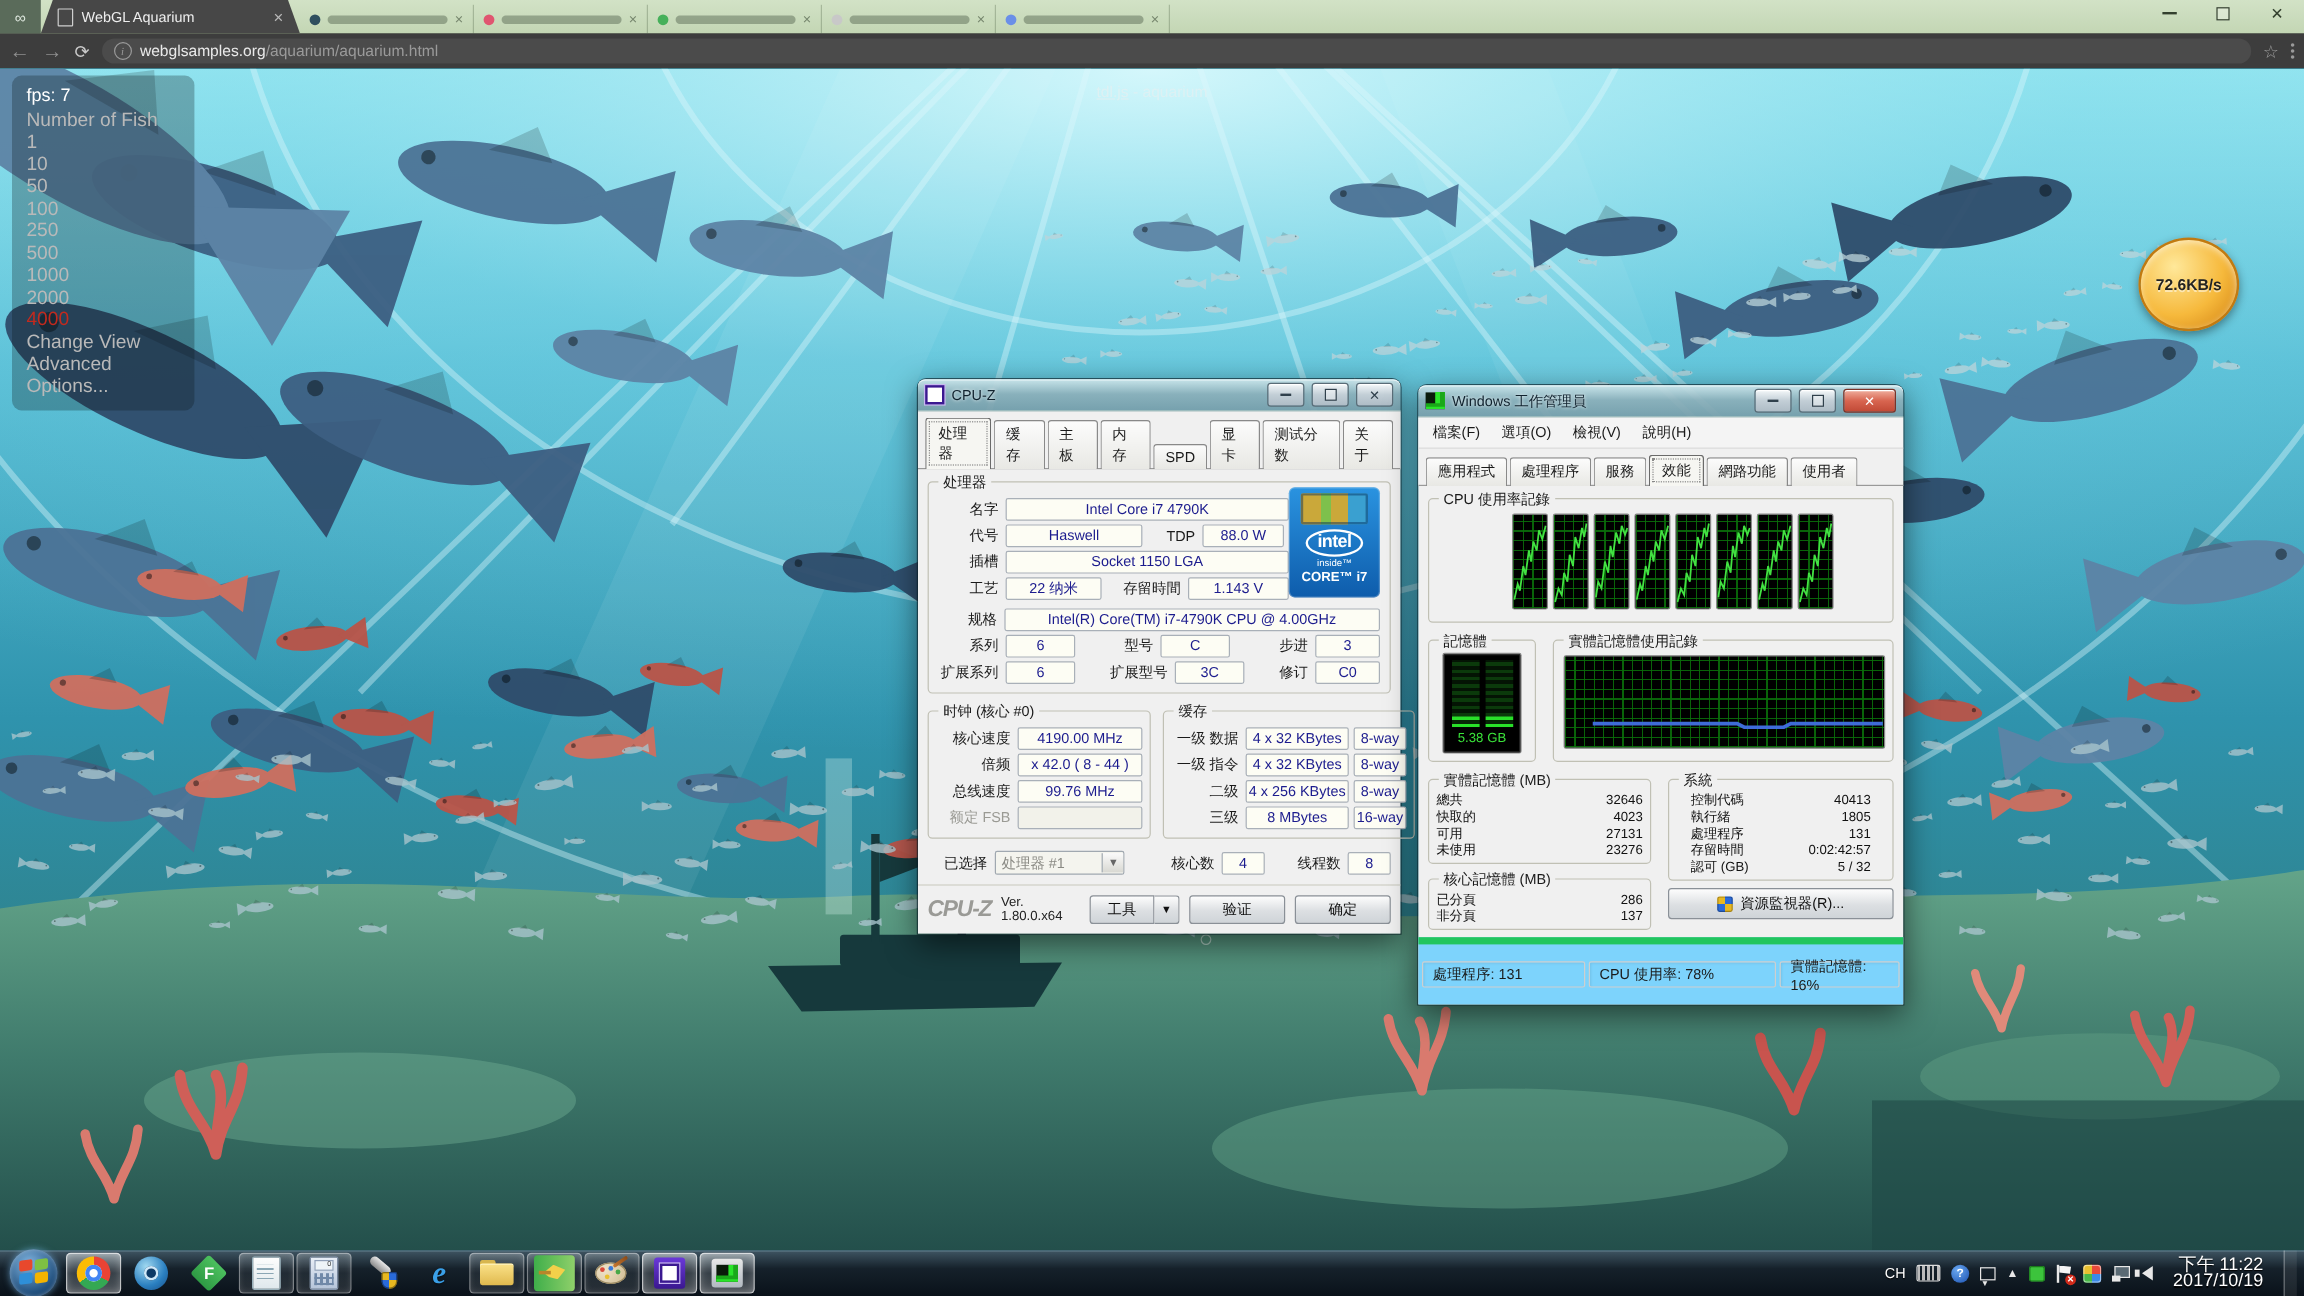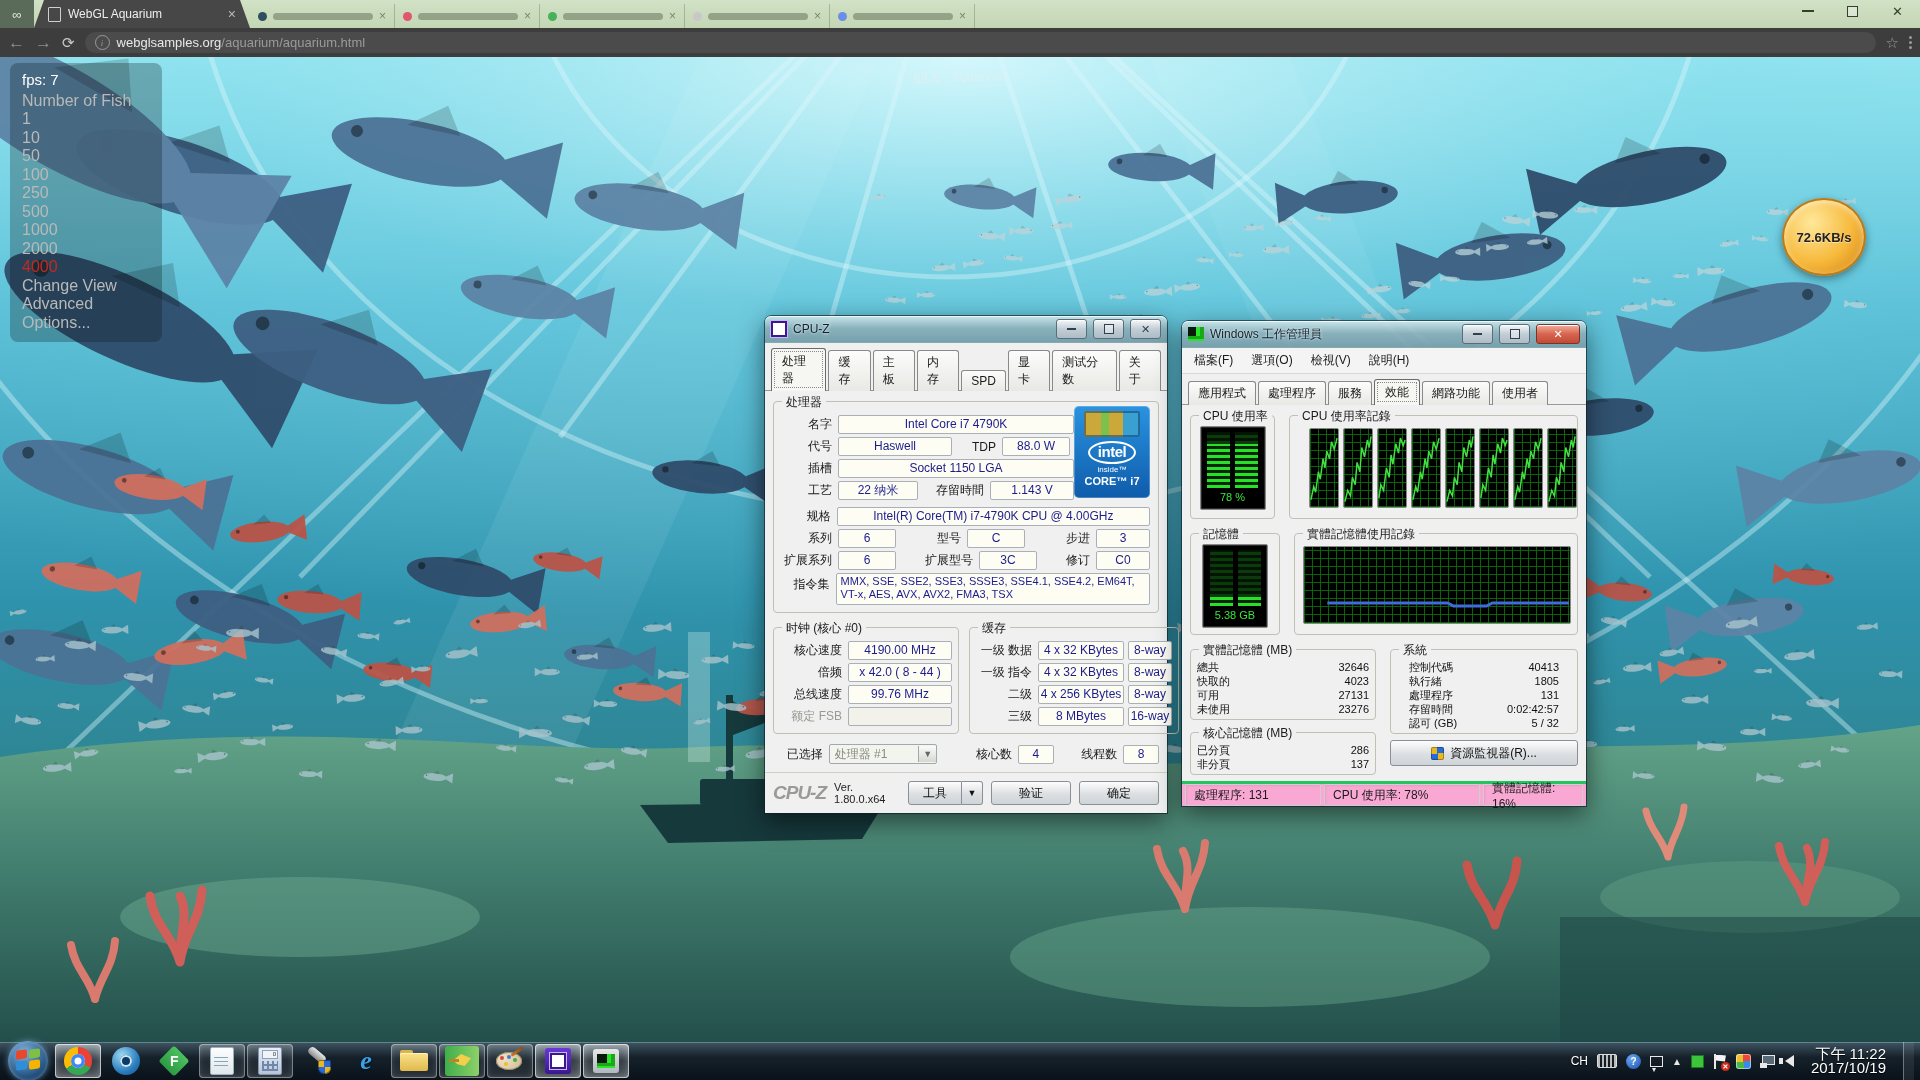--- a/index.html
+++ b/index.html
@@ -98,21 +98,21 @@
   .gdim{background:repeating-linear-gradient(0deg,#0b3a0b 0 3px,#041404 3px 6px);}
   .glit{background:repeating-linear-gradient(0deg,#29e029 0 3px,#062506 3px 6px);}
   .gval{color:#3ae43a;font-size:11px;margin-top:3px;}
   .minigraphs{display:flex;gap:4px;justify-content:center;margin-top:12px;}
   .graph{position:relative;background:#000;background-image:repeating-linear-gradient(90deg,rgba(10,110,10,.9) 0 1px,transparent 1px 8px),repeating-linear-gradient(0deg,rgba(10,110,10,.9) 0 1px,transparent 1px 8px);border:1px solid #888;border-radius:2px;}
   .tm-row2{display:flex;gap:14px;margin-top:14px;}
   .tm-statgrp{font-size:11px;}
   .statline{display:flex;justify-content:space-between;font-size:11px;color:#111;line-height:14px;padding:0 2px;}
   .resmon{width:186px;height:24px;margin:6px auto 0;gap:6px;display:flex;}
   .shield{width:13px;height:13px;border-radius:2px;background:conic-gradient(#2a6ad8 0 25%,#e8b820 0 50%,#2a6ad8 0 75%,#e8b820 0);box-shadow:inset 0 0 0 1px rgba(0,0,0,.3);}
-  .statusbar{display:flex;background:#f9a8d4;border-top:3px solid #22c55e;height:22px;align-items:stretch;padding:0 3px;gap:3px;}
+  .statusbar{display:flex;background:#7dd3fc;border-top:6px solid #22c55e;height:22px;align-items:stretch;padding:14px 3px;gap:3px;}
   .statcell{border:1px solid #cfcfcf;border-radius:2px;box-shadow:inset 1px 1px 2px rgba(0,0,0,.08);font-size:12px;color:#1a1a1a;display:flex;align-items:center;padding:0 8px;}
 
   
   .taskbar{position:absolute;left:0;top:1042px;width:1920px;height:38px;background:linear-gradient(rgba(70,95,110,.9),rgba(22,34,44,.96) 40%,rgba(10,18,26,.98));box-shadow:inset 0 1px 0 rgba(160,200,215,.4);display:flex;align-items:center;}
   .orb{width:40px;height:40px;margin:0 6px 0 8px;border-radius:50%;background:radial-gradient(circle at 40% 30%,#7fb4e0,#1c4a78 70%,#0d2a48);box-shadow:0 0 6px rgba(120,190,240,.6), inset 0 0 4px rgba(255,255,255,.4);position:relative;flex:0 0 auto;}
   .orb .fl{position:absolute;width:11px;height:9px;border-radius:2px;transform:skewY(-8deg);}
   .tbtn{width:46px;height:34px;margin:0 1px;border-radius:4px;display:flex;align-items:center;justify-content:center;flex:0 0 auto;position:relative;}
   .tbtn.run{background:linear-gradient(rgba(255,255,255,.22),rgba(255,255,255,.06) 50%,rgba(255,255,255,.12));box-shadow:inset 0 0 0 1px rgba(255,255,255,.35),inset 0 0 6px rgba(255,255,255,.2);}
   .tbtn.lit{background:linear-gradient(rgba(255,255,255,.45),rgba(255,255,255,.15) 50%,rgba(255,255,255,.28));box-shadow:inset 0 0 0 1px rgba(255,255,255,.6),inset 0 0 8px rgba(255,255,255,.35);}
   .tray{margin-left:auto;display:flex;align-items:center;gap:9px;padding-right:6px;color:#fff;}
@@ -624,24 +624,20 @@
                 </span>
               <span style="display:flex;align-items:center">
                   <span class="flab">扩展型号</span>
                   <span class="fld" style="width:56px">3C</span>
                 </span>
               <span style="display:flex;align-items:center">
                   <span class="flab">修订</span>
                   <span class="fld" style="width:52px">C0</span>
                 </span>
             </div>
-            <div class="frow" style="align-items:flex-start">
-                <span class="flab" style="width:50px;padding-top:3px">指令集</span>
-                <span class="fld" style="width:320px;height:auto;min-height:28px;line-height:13px;text-align:left;padding:1px 4px;white-space:normal;font-size:11px">MMX, SSE, SSE2, SSE3, SSSE3, SSE4.1, SSE4.2, EM64T, VT-x, AES, AVX, AVX2, FMA3, TSX</span>
-              </div>
           </div>
 
           <div style="display:flex;gap:10px;margin-top:14px;">
             <div class="grp" style="width:188px;padding:10px 6px 4px;box-sizing:border-box;">
               <span class="legend">时钟 (核心 #0)</span>
               <div class="frow">
                   <span class="flab" style="width:62px">核心速度</span>
                   <span class="fld" style="width:102px">4190.00 MHz</span>
                 </div>
               <div class="frow">
@@ -731,36 +727,20 @@
           <span class="ctab">應用程式</span>
           <span class="ctab">處理程序</span>
           <span class="ctab">服務</span>
           <span class="ctab on">效能</span>
           <span class="ctab">網路功能</span>
           <span class="ctab">使用者</span>
         </div>
         <div class="tm-content">
 
           <div style="display:flex;gap:14px;">
-            <div class="grp" style="width:90px;height:104px;box-sizing:border-box;">
-              <span class="legend">CPU 使用率</span>
-              <div class="lcd gauge">
-                <div class="gcols">
-                  <div class="gcol">
-                      <div class="gdim" style="height:12px"></div>
-                      <div class="glit" style="height:44px"></div>
-                    </div>
-                  <div class="gcol">
-                      <div class="gdim" style="height:12px"></div>
-                      <div class="glit" style="height:44px"></div>
-                    </div>
-                </div>
-                <div class="gval">78 %</div>
-              </div>
-            </div>
             <div class="grp" style="flex:1;height:104px;box-sizing:border-box;padding-left:19px;">
               <span class="legend">CPU 使用率記錄</span>
               <div class="minigraphs">
                 <svg class="graph" width="28" height="78" viewBox="0 0 30 80">
                     <polyline points="1,74 4,60 6,66 9,44 11,52 14,30 16,40 18,22 21,30 23,12 26,20 29,8" fill="none" stroke="#42e142" stroke-width="1.6"></polyline>
                   </svg>
                 <svg class="graph" width="28" height="78" viewBox="0 0 30 80">
                     <polyline points="1,76 4,64 7,70 9,50 12,58 14,34 17,44 19,18 22,28 25,10 27,18 29,6" fill="none" stroke="#42e142" stroke-width="1.6"></polyline>
                   </svg>
                 <svg class="graph" width="28" height="78" viewBox="0 0 30 80">

